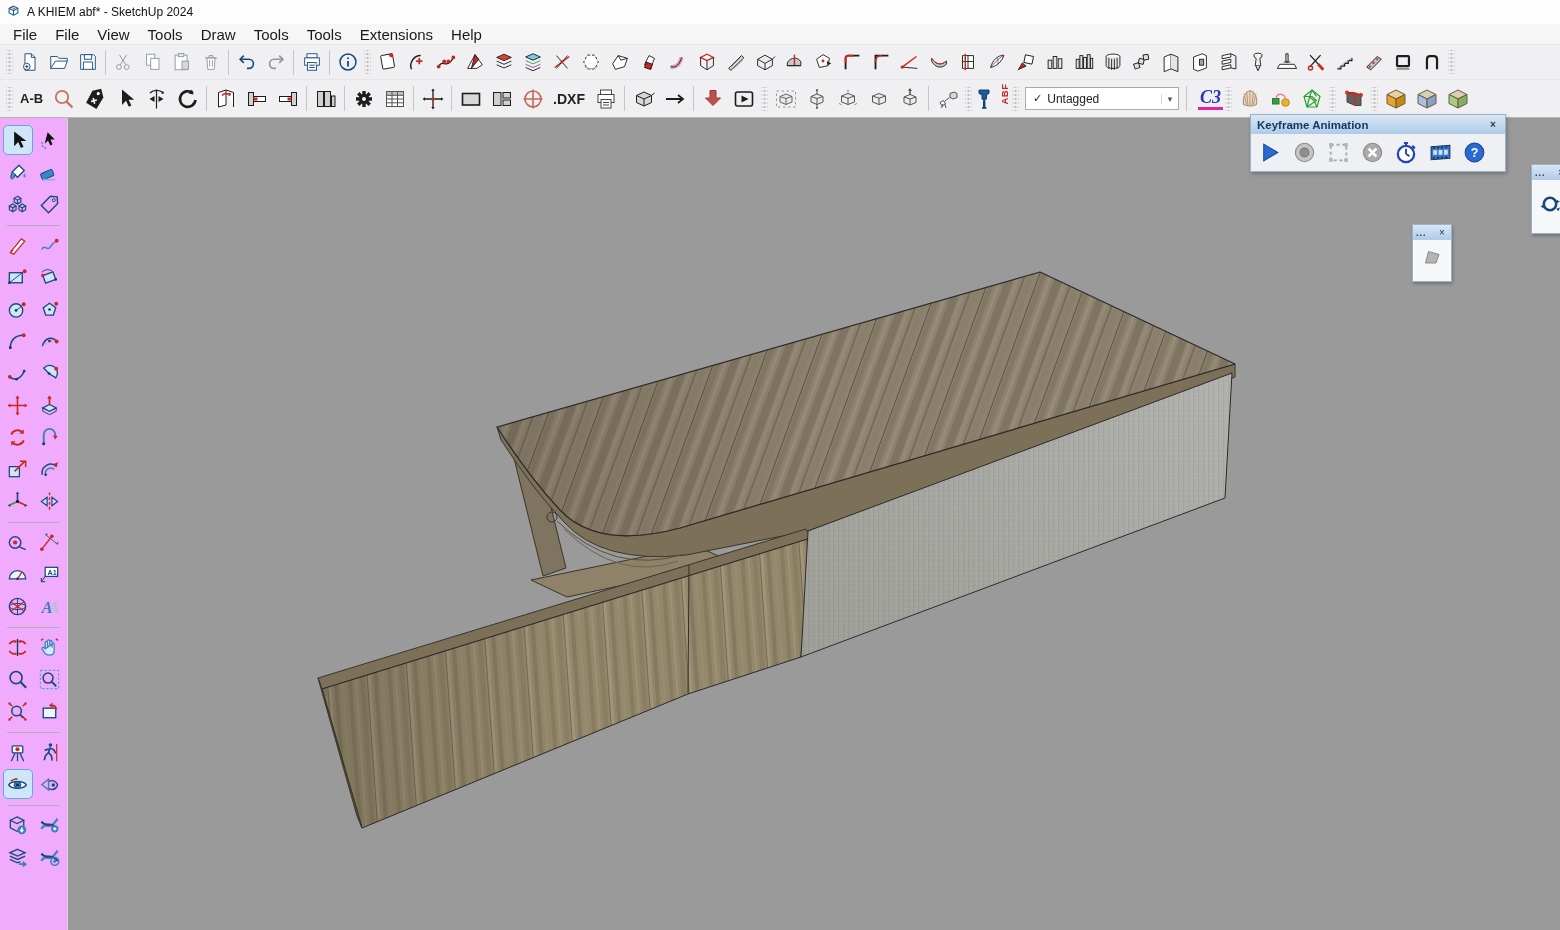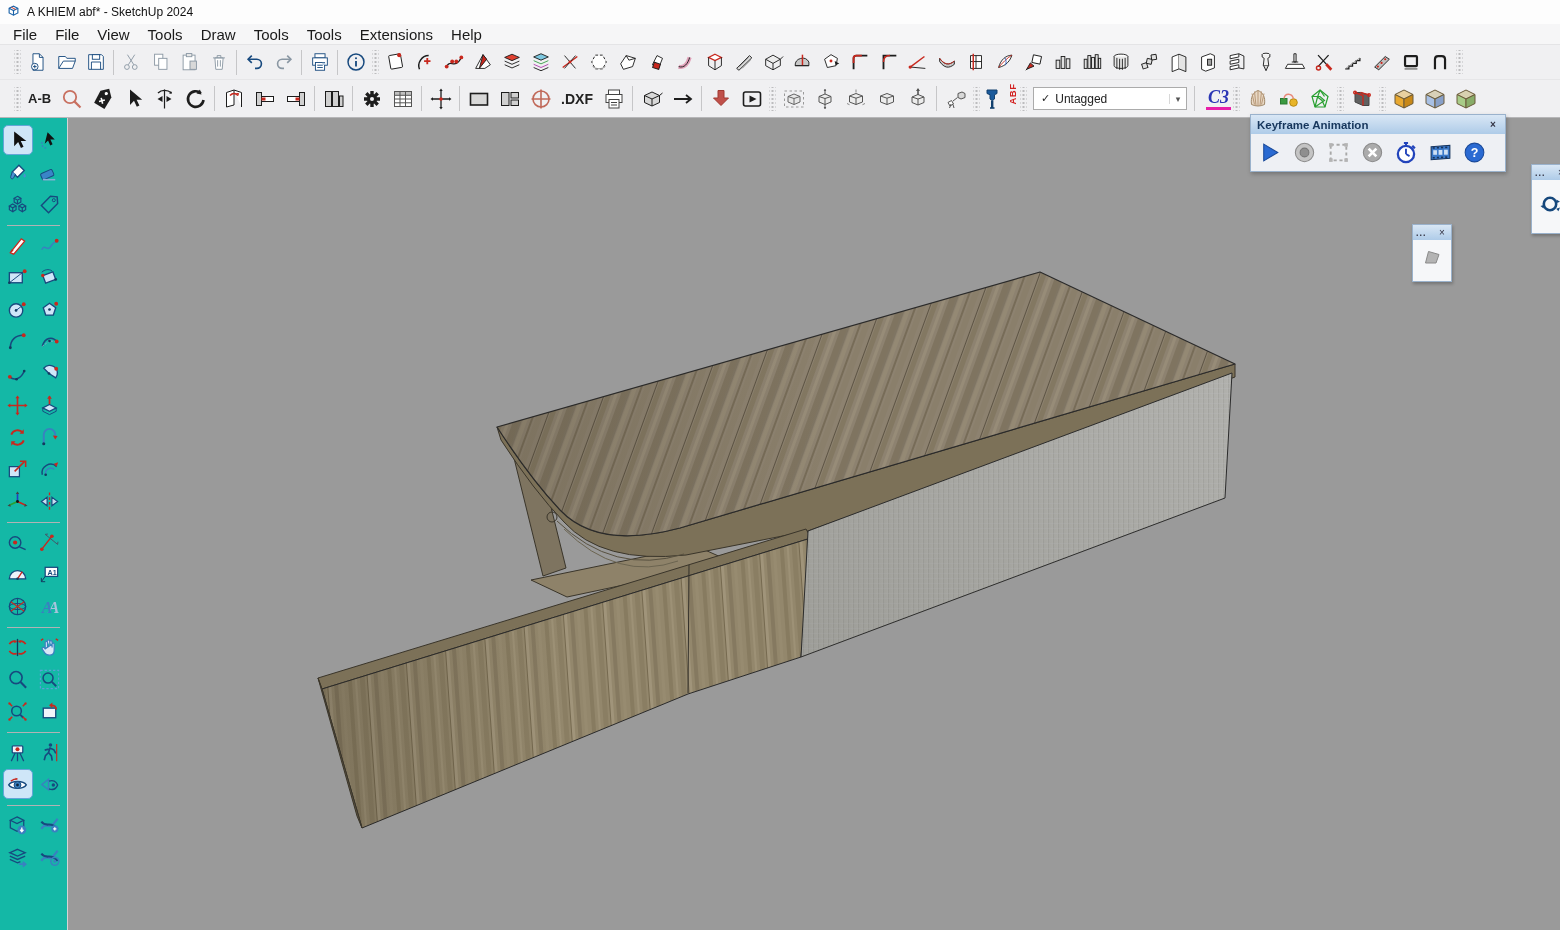--- a/index.html
+++ b/index.html
@@ -8,21 +8,21 @@
          display:flex; flex-direction:column; }
 
   .titlebar { height:24px; background:#fdfdfd; display:flex; align-items:center; gap:6px;
               padding-left:6px; font-size:12px; color:#111; flex:0 0 auto; }
   .titlebar svg { width:15px; height:15px; }
 
   .menubar { height:21px; background:#f6f6f7; display:flex; align-items:center; font-size:15px;
              color:#1a1a1a; padding-left:4px; flex:0 0 auto; border-bottom:1px solid #e4e4e6;}
   .menu-item { padding:2px 9px; cursor:default; }
 
-  .toolbar { display:flex; align-items:center; background:#f0f0f2; flex:0 0 auto; padding-left:12px; }
+  .toolbar { display:flex; align-items:center; background:#f0f0f2; flex:0 0 auto; padding-left:4px; }
   .toolbar.row1 { height:35px; border-bottom:1px solid #e6e6e8; }
   .toolbar.row2 { height:38px; border-bottom:1px solid #b6b6b8; }
   .tb-btn { width:29px; height:29px; display:inline-flex; align-items:center; justify-content:center;
             border-radius:3px; flex:0 0 auto; }
   .row2 .tb-btn { width:31px; height:31px; }
   .tb-btn svg { width:22px; height:22px; }
   .row2 .tb-btn svg { width:24px; height:24px; }
   .tb-sep { width:1px; height:25px; background:#c6c6c8; margin:0 3px; flex:0 0 auto; }
   .tb-grip { width:7px; height:24px; margin:0 2px; flex:0 0 auto;
              background-image:radial-gradient(#bcbcbe 1px, transparent 1.1px);
@@ -37,21 +37,21 @@
   .dd-caret { width:17px; text-align:center; color:#555; font-size:9px; border-left:1px solid #d8d8d8; }
 
   .abf-wrap { display:inline-flex; align-items:center; height:31px; }
   .abf-label { font-size:9.5px; font-weight:bold; color:#d21f1f; transform:rotate(-90deg);
                letter-spacing:0.5px; width:12px; }
   .c3-text { font-family:"Liberation Serif",serif; font-style:italic; font-weight:bold;
              font-size:18px; color:#2a35b4; border-bottom:3px solid #e81ea8; line-height:1;
              padding:0 2px 1px 2px; }
 
   .main { flex:1; display:flex; min-height:0; }
-  .sidebar { width:68px; background:#14b8a6; border-right:1px solid #d4d4d6; padding-top:7px;
+  .sidebar { width:68px; background:#f0abfc; border-right:1px solid #d4d4d6; padding-top:7px;
              flex:0 0 auto; }
   .sb-row { display:flex; justify-content:center; gap:2px; height:32px; }
   .sb-cell { width:30px; height:30px; display:flex; align-items:center; justify-content:center;
              border-radius:5px; border:1.5px solid transparent; }
   .sb-cell svg { width:23px; height:23px; }
   .sb-cell.active { background:#cfe6f8; border-color:#64a6d8; }
   .sb-div { height:1px; background:#b2b2b4; margin:4px 7px; }
 
   .canvas { position:relative; flex:1; background:#9a9a9a; overflow:hidden; }
 

